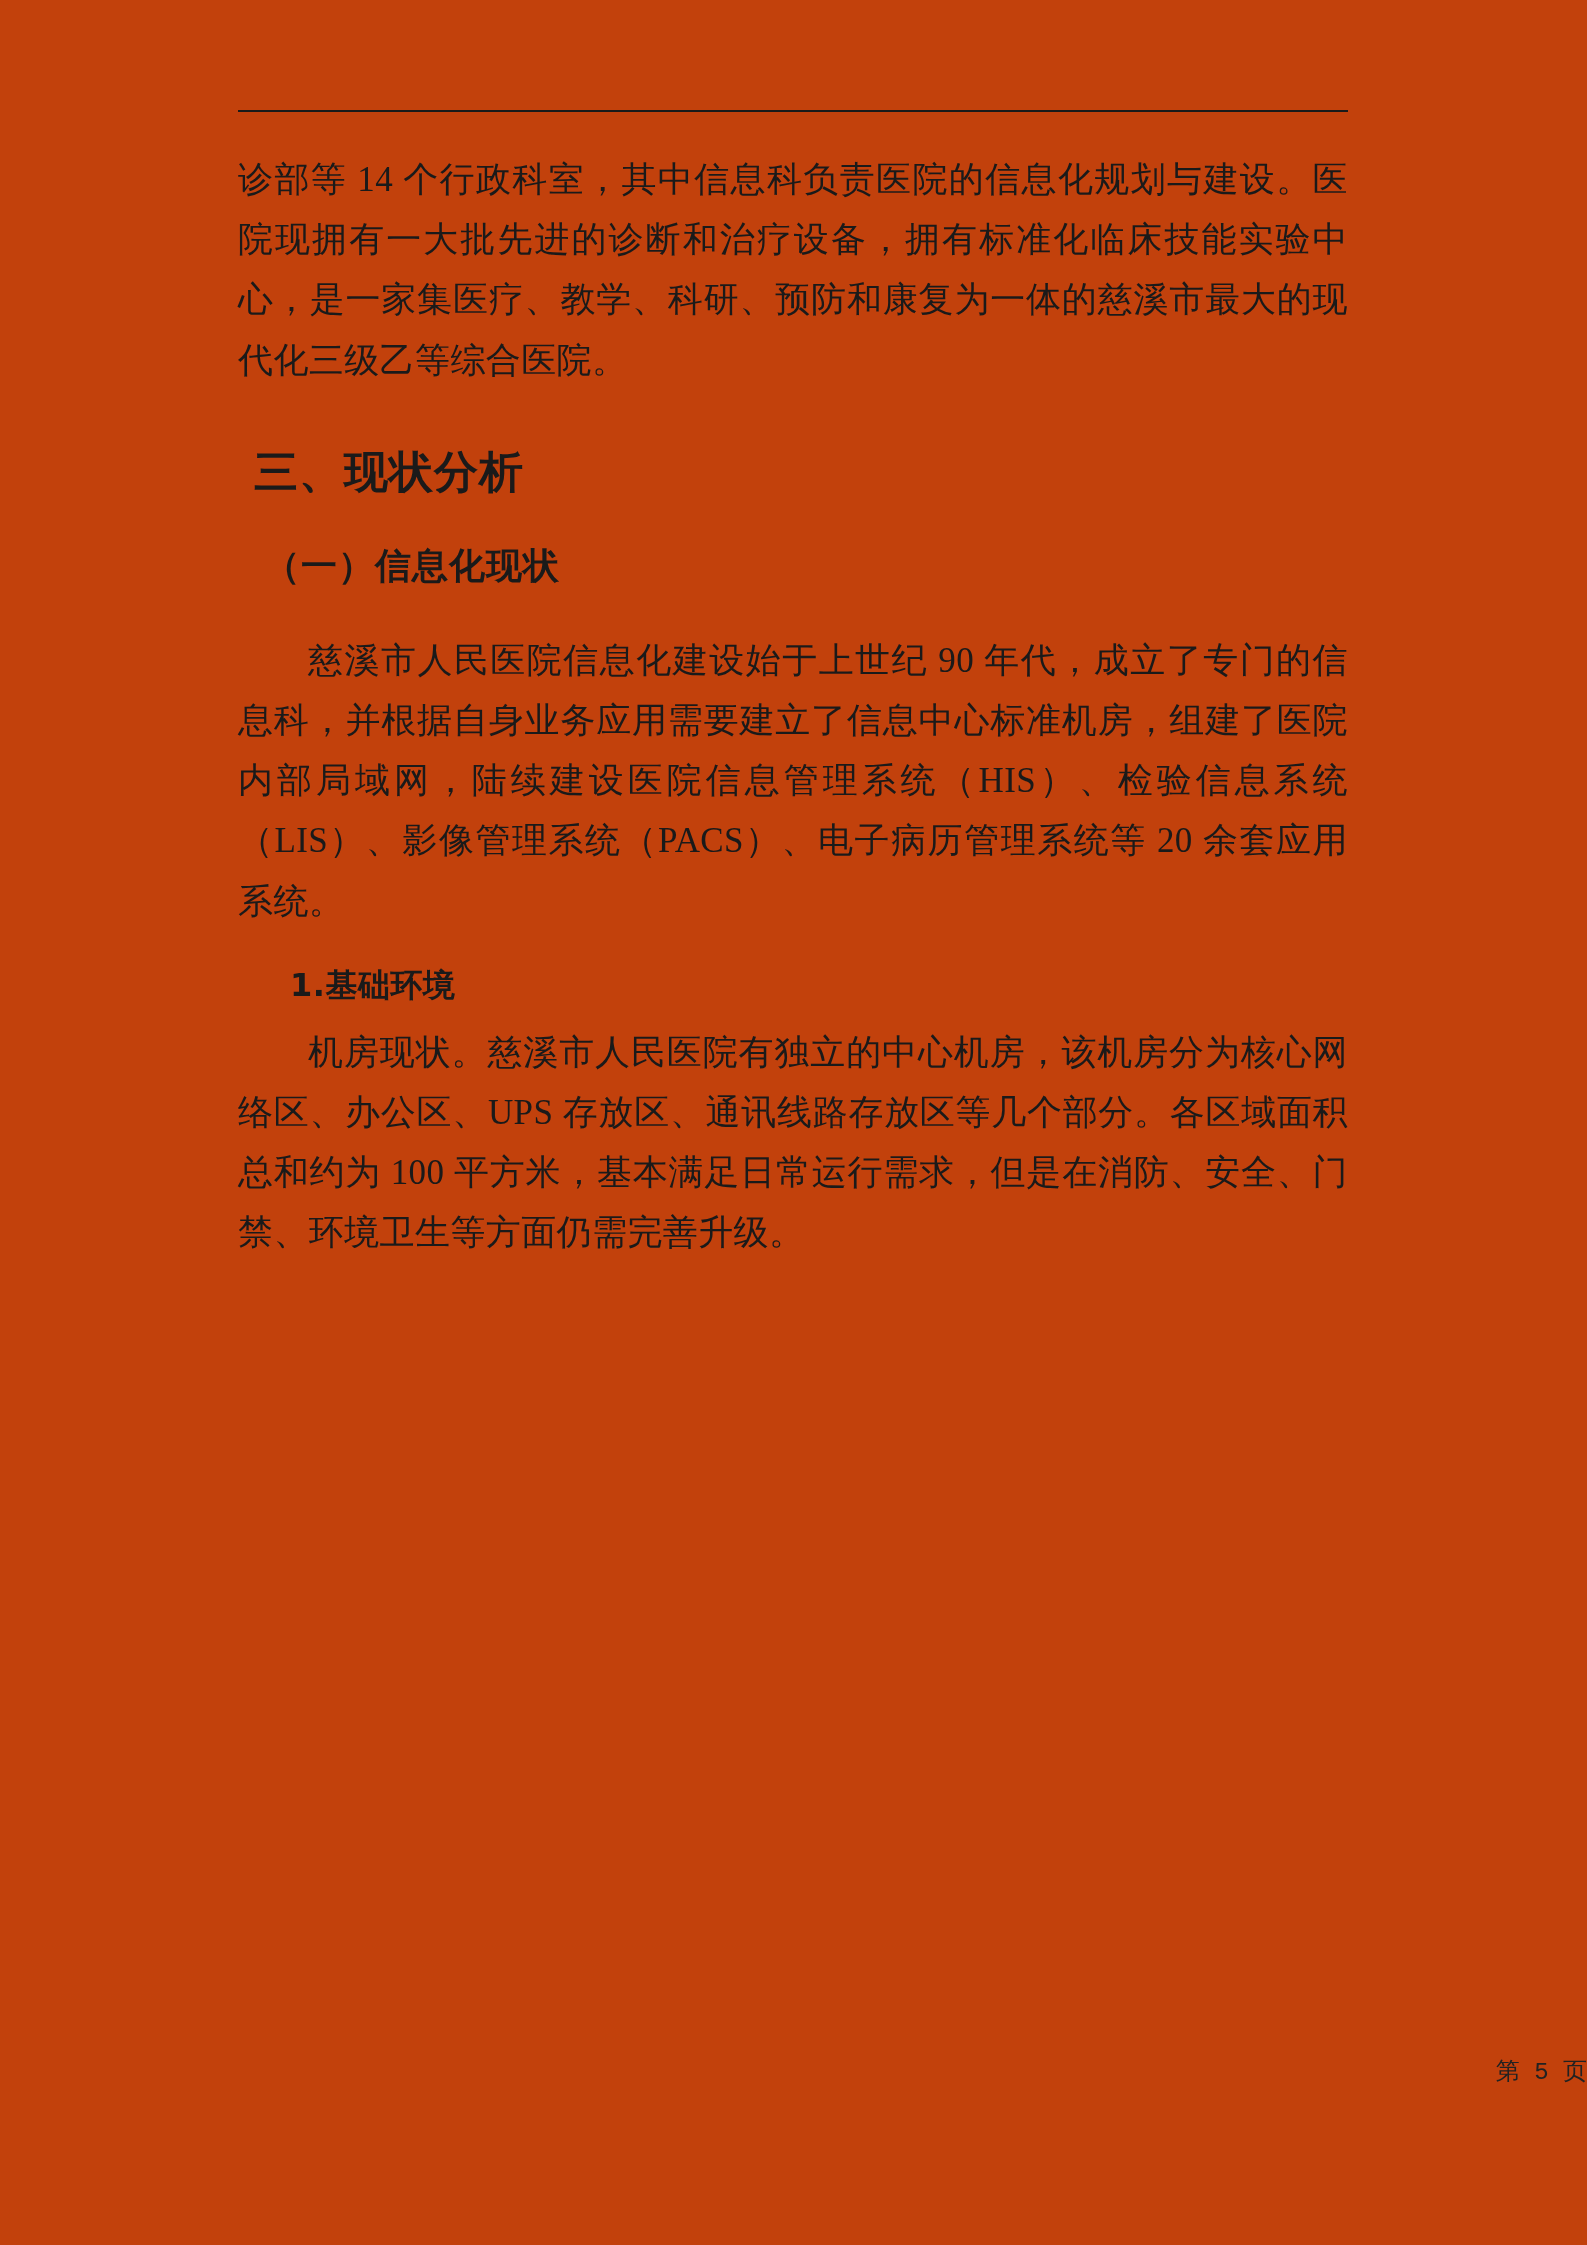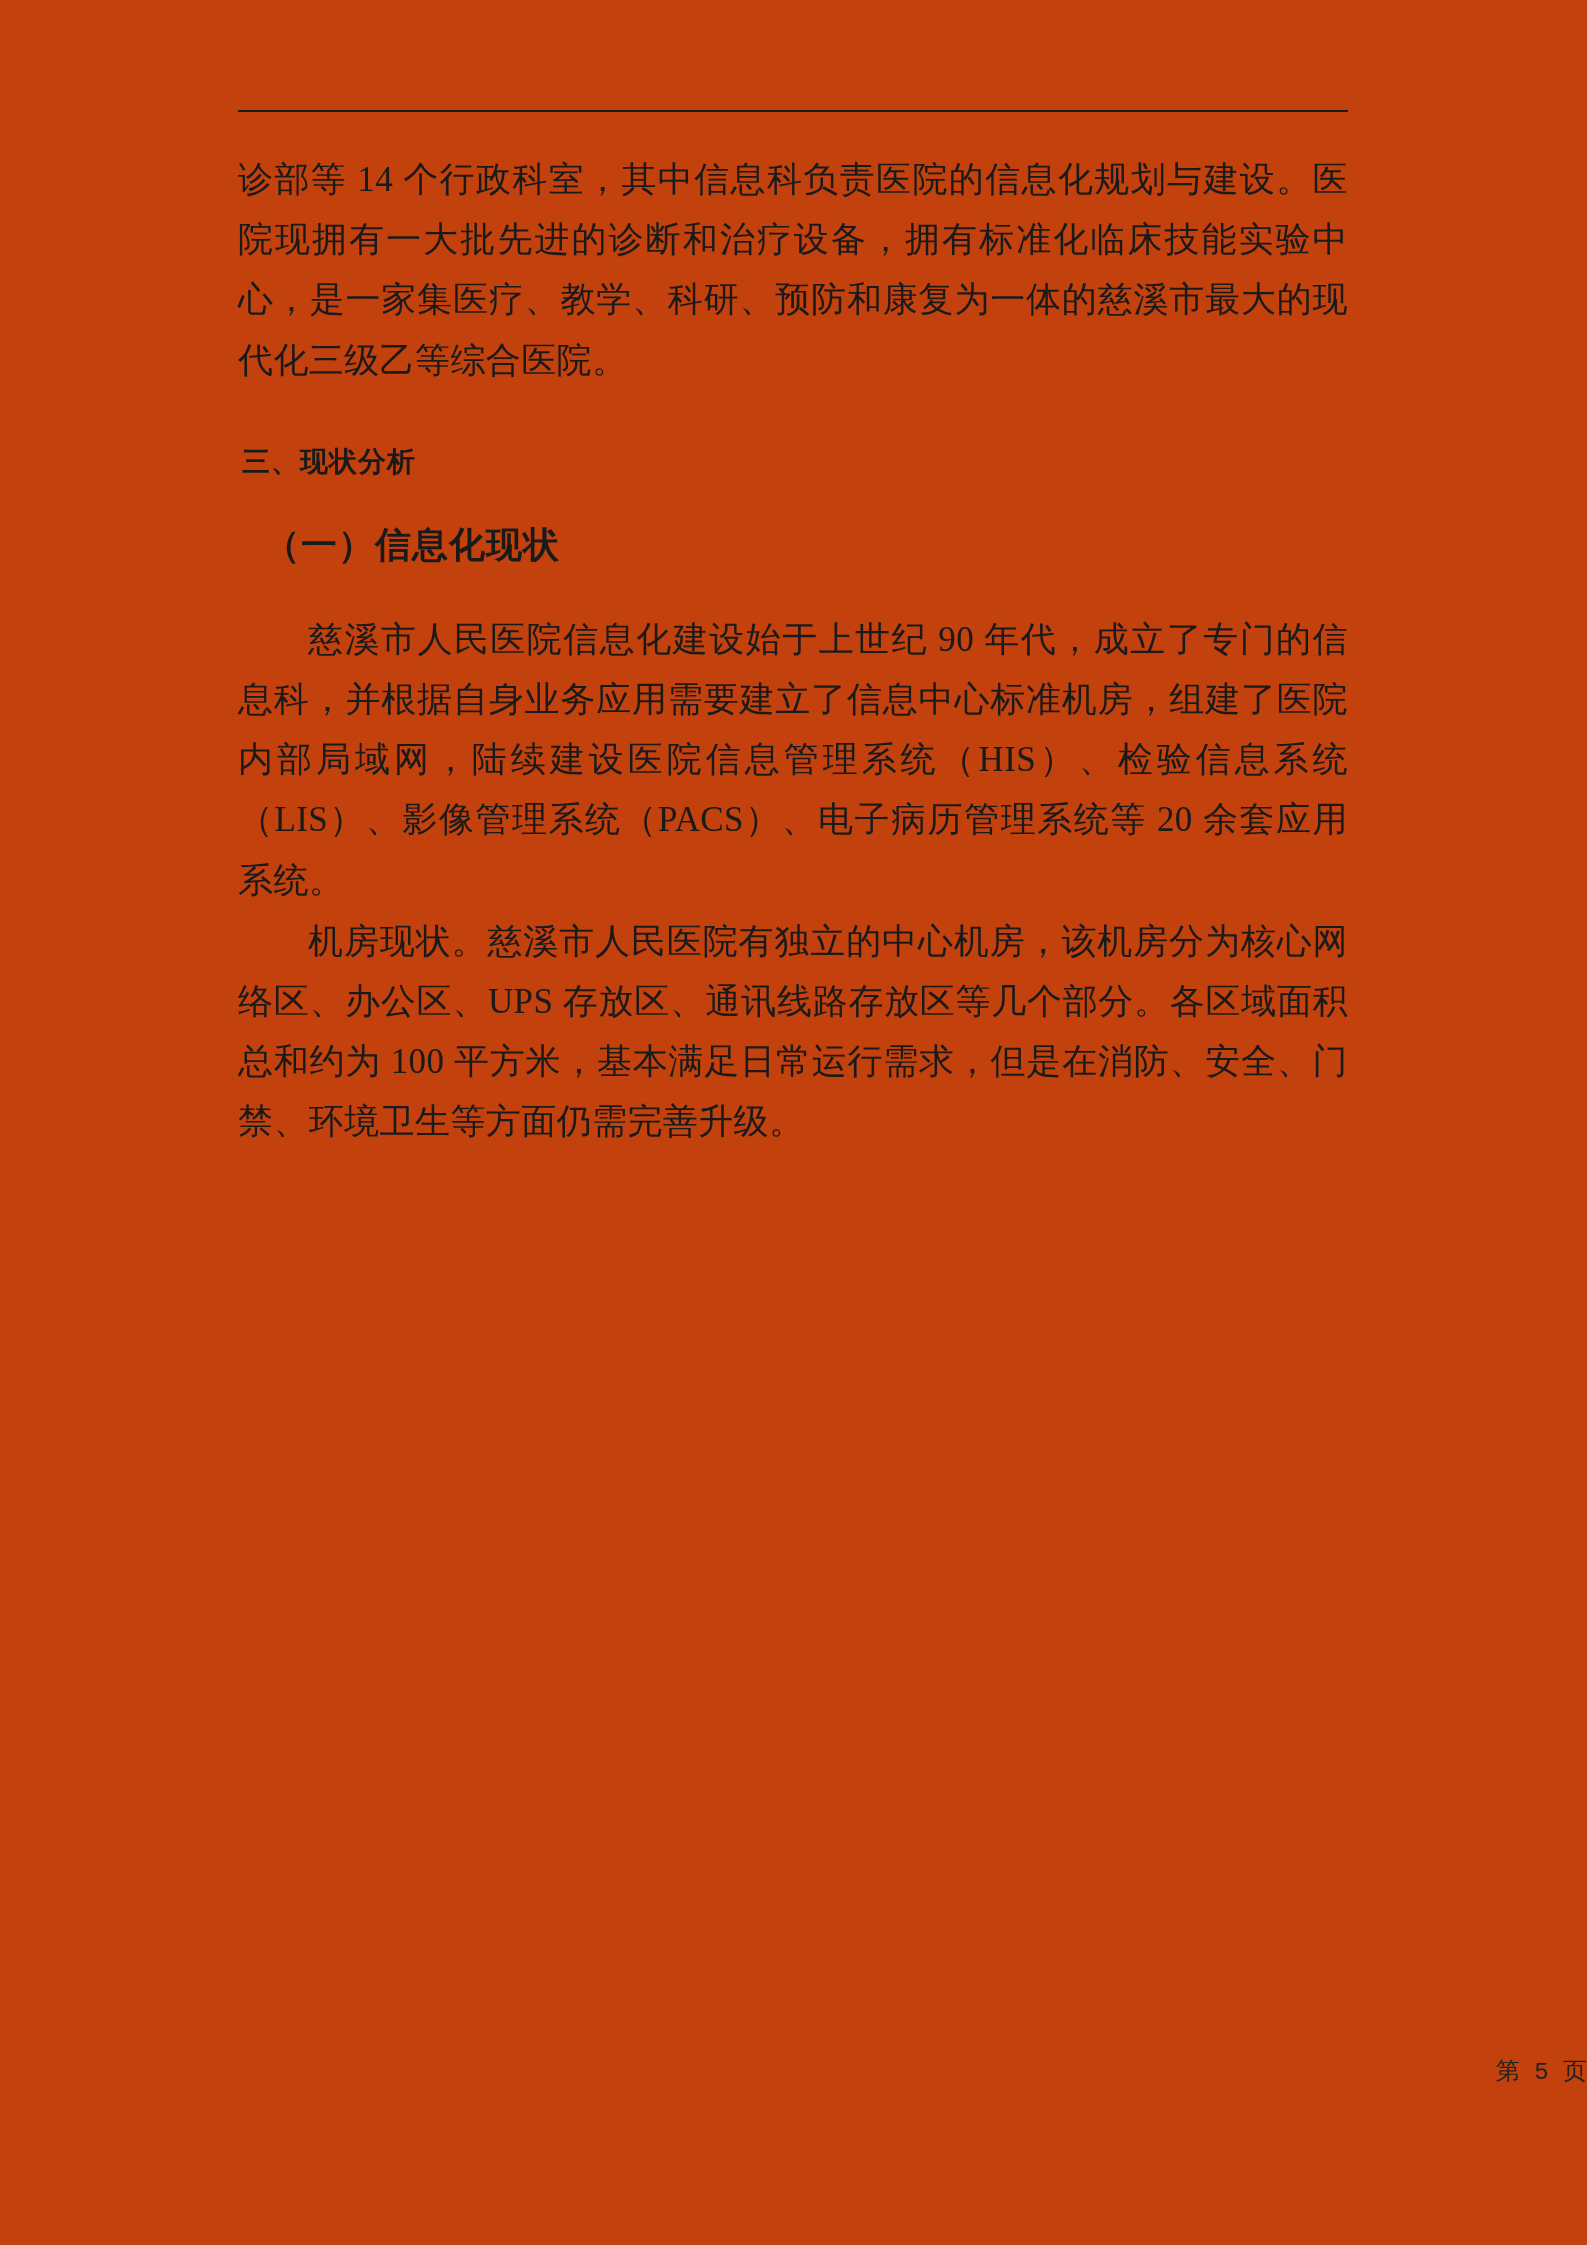--- a/index.html
+++ b/index.html
@@ -35,22 +35,22 @@
     text-justify: inter-ideograph;
     margin: 0;
     letter-spacing: 0.4px;
   }
   p.indent {
     text-indent: 2em;
   }
   h2.section-title {
     font-family: "DejaVu Sans", sans-serif;
     font-weight: bold;
-    font-size: 28px;
-    margin: 52px 0 40px 4px;
+    font-size: 44px;
+    margin: 52px 0 40px 16px;
     letter-spacing: 1px;
   }
   h3.subsection-title {
     font-family: Liberation Mono, monospace;
     font-weight: bold;
     font-size: 36px;
     margin: 40px 0 40px 0;
     padding-left: 26px;
     letter-spacing: 1px;
   }
@@ -89,20 +89,21 @@
     <hr class="top-rule">
 
     <p class="body-text">诊部等 14 个行政科室，其中信息科负责医院的信息化规划与建设。医院现拥有一大批先进的诊断和治疗设备，拥有标准化临床技能实验中心，是一家集医疗、教学、科研、预防和康复为一体的慈溪市最大的现代化三级乙等综合医院。</p>
 
     <h2 class="section-title">三、现状分析</h2>
 
     <h3 class="subsection-title">（一）信息化现状</h3>
 
     <p class="body-text indent">慈溪市人民医院信息化建设始于上世纪 90 年代，成立了专门的信息科，并根据自身业务应用需要建立了信息中心标准机房，组建了医院内部局域网，陆续建设医院信息管理系统（HIS）、检验信息系统（LIS）、影像管理系统（PACS）、电子病历管理系统等 20 余套应用系统。</p>
 
+    <h4 class="para-head">1.基础环境</h4>
 
     <p class="body-text indent block">
       <span class="lead">机房现状。</span><span>慈溪市人民医院有独立的中心机房，该机房分为核心网络区、办公区、UPS 存放区、通讯线路存放区等几个部分。各区域面积总和约为 100 平方米，基本满足日常运行需求，但是在消防、安全、门禁、环境卫生等方面仍需完善升级。</span>
     </p>
 
 
   </div>
 
   <div class="footer">第 5 页</div>
 </div>

